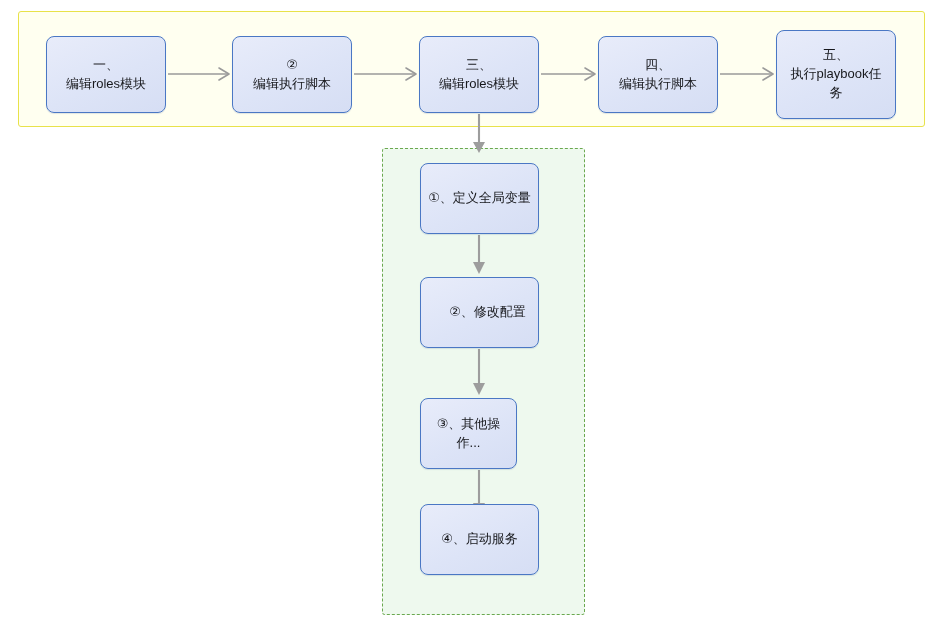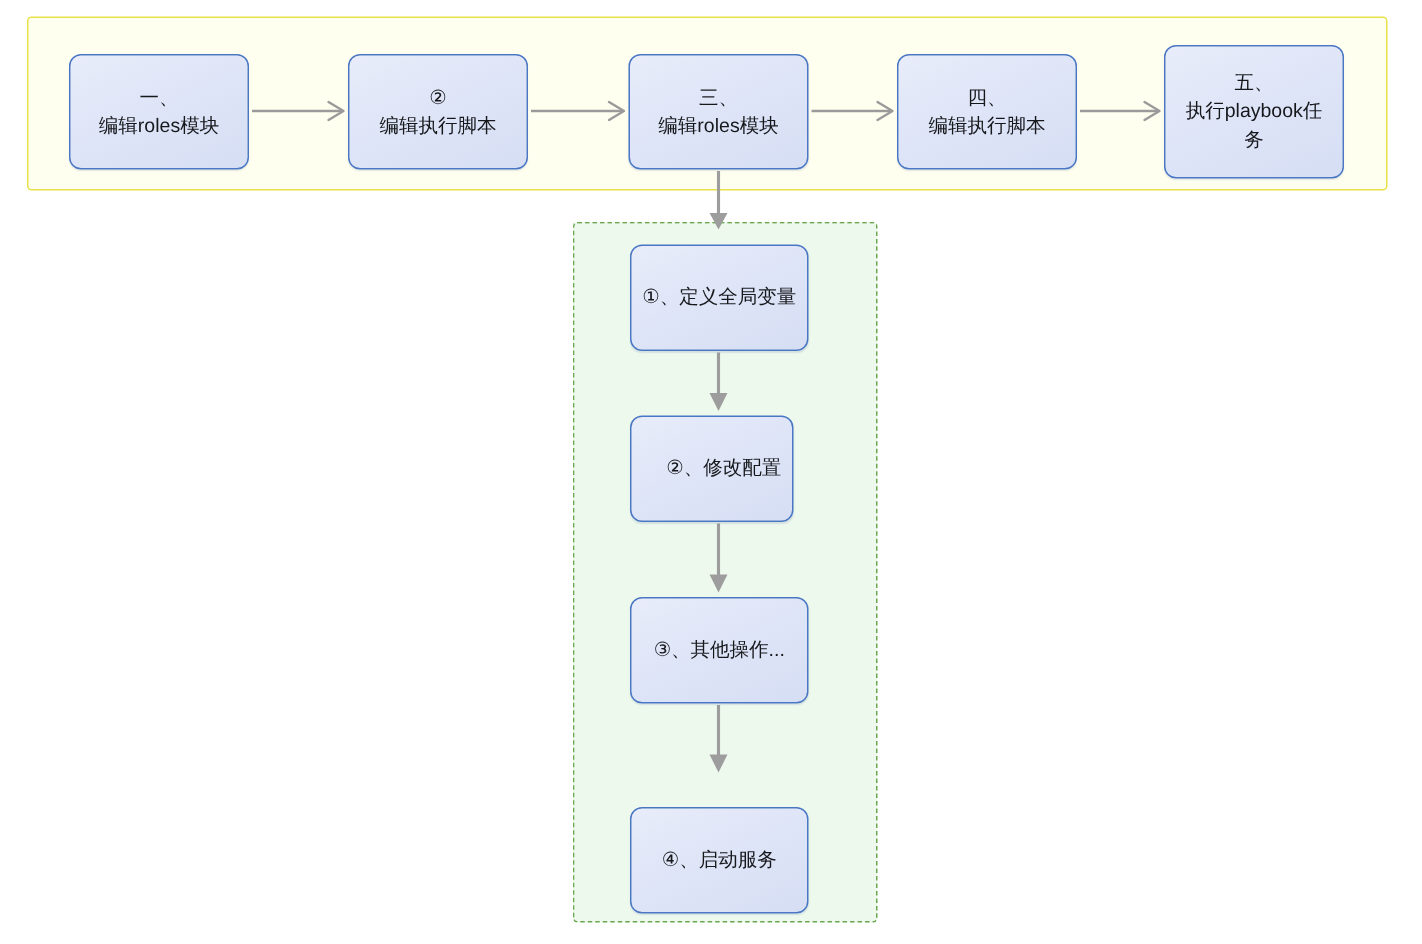--- a/index.html
+++ b/index.html
@@ -68,23 +68,23 @@
 
   
   #n1 { left: 46px;  top: 36px;  width: 120px; height: 77px; }
   #n2 { left: 232px; top: 36px;  width: 120px; height: 77px; }
   #n3 { left: 419px; top: 36px;  width: 120px; height: 77px; }
   #n4 { left: 598px; top: 36px;  width: 120px; height: 77px; }
   #n5 { left: 776px; top: 30px;  width: 120px; height: 89px; }
 
   
   #s1 { left: 420px; top: 163px; width: 119px; height: 71px; }
-  #s2 { left: 420px; top: 277px; width: 109px; height: 71px; padding-left: 23px; }
-  #s3 { left: 420px; top: 398px; width: 119px; height: 71px; }
-  #s4 { left: 420px; top: 538px; width: 119px; height: 71px; }
+  #s2 { left: 420px; top: 277px; width: 119px; height: 71px; padding-left: 23px; }
+  #s3 { left: 420px; top: 398px; width: 97px; height: 71px; }
+  #s4 { left: 420px; top: 504px; width: 119px; height: 71px; }
 
   
   .conn {
     position: absolute;
     left: 0;
     top: 0;
     width: 948px;
     height: 629px;
     pointer-events: none;
   }

